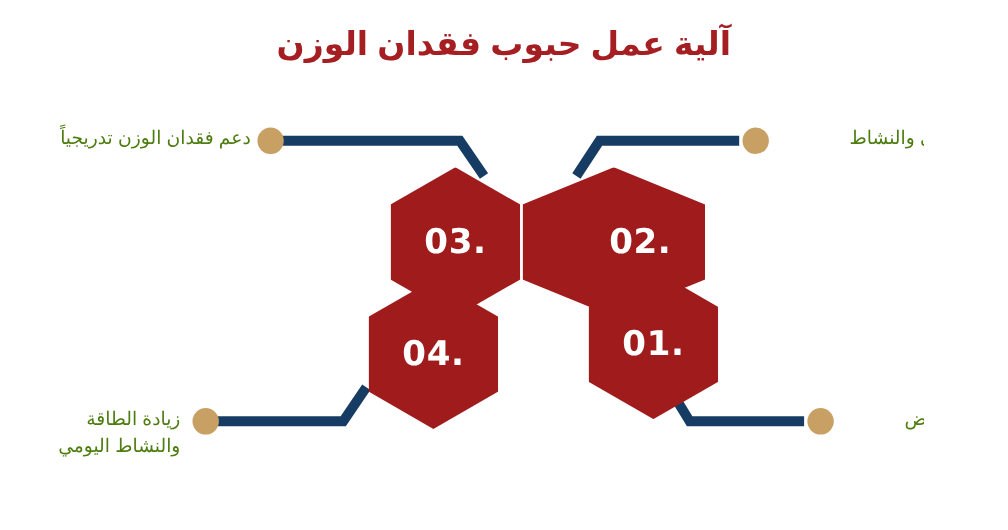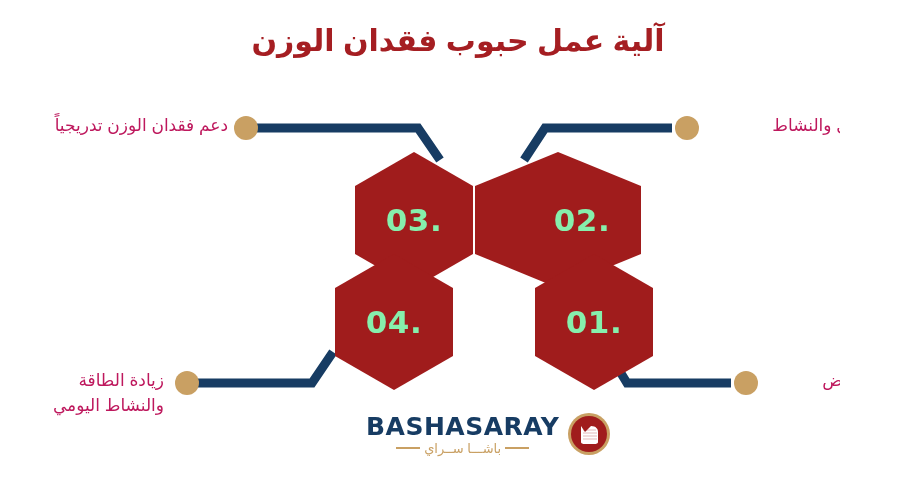--- a/index.html
+++ b/index.html
@@ -49,49 +49,49 @@
     width: 118px;
     height: 136px;
     background: #a01c1c;
     -webkit-clip-path: polygon(50% 0%, 100% 25%, 100% 75%, 50% 100%, 0% 75%, 0% 25%);
     clip-path: polygon(50% 0%, 100% 25%, 100% 75%, 50% 100%, 0% 75%, 0% 25%);
     display: flex;
     align-items: center;
     justify-content: center;
   }
   .hex .num {
-    color: #86efac;
+    color: #ffffff;
     font-size: 31px;
     font-weight: bold;
     letter-spacing: 0.5px;
     font-family: "DejaVu Sans", "Liberation Sans", sans-serif;
   }
   
   #hex-03 { left: 355px; top: 152px; }
   #hex-02 { left: 475px; top: 152px; padding-left: 48px; }
   #hex-04 { left: 295px; top: 254px; margin-left: 40px; }
-  #hex-01 { left: 535px; top: 254px; justify-content: center; }
+  #hex-01 { left: 535px; top: 245px; justify-content: center; }
 
   
   .dot {
     position: absolute;
     width: 24px;
     height: 24px;
     border-radius: 50%;
     background: #c9a063;
   }
   #dot-tl { left: 234px; top: 116px; }
   #dot-tr { left: 675px; top: 116px; }
   #dot-bl { left: 175px; top: 371px; }
   #dot-br { left: 734px; top: 371px; }
 
   
   .label {
     position: absolute;
-    color: #be185d;
+    color: #4d7c0f;
     font-size: 17px;
     direction: rtl;
     line-height: 1.45;
     white-space: pre-line;
   }
 
   #lbl-tl { left: 6px;   top: 114px; width: 222px; text-align: right; }
   #lbl-tr { left: 707px; top: 114px; width: 203px; text-align: right; }
   #lbl-bl { left: 6px;   top: 369px; width: 158px; text-align: right; }
   #lbl-br { left: 766px; top: 369px; width: 144px; text-align: right; }
@@ -176,31 +176,14 @@
   <div class="dot" id="dot-tr"></div>
   <div class="dot" id="dot-bl"></div>
   <div class="dot" id="dot-br"></div>
 
   <div class="label" id="lbl-tl">دعم فقدان الوزن تدريجياً</div>
   <div class="label" id="lbl-tr">التحكم في والنشاط</div>
   <div class="label" id="lbl-br">تسريع الأيض</div>
   <div class="label" id="lbl-bl">زيادة الطاقة
 والنشاط اليومي</div>
 
-  <div id="logo">
-    <div class="logo-words">
-      <span class="logo-latin">BASHASARAY</span>
-      <span class="logo-ar-row">
-        <span class="logo-rule"></span>
-        <span class="logo-ar">باشـــا ســراي</span>
-        <span class="logo-rule"></span>
-      </span>
-    </div>
-    <svg class="logo-mark" width="44" height="44" viewBox="0 0 44 44">
-      <circle cx="22" cy="22" r="21" fill="#c9a063"></circle>
-      <circle cx="22" cy="22" r="18" fill="#a01c1c"></circle>
-      <path d="M 14 14 L 24 14 C 29 14 31 17 31 20 L 31 30 C 31 31.5 29.5 32 27 32 L 18 32 C 15.5 32 14 31.5 14 30 Z" fill="#ffffff"></path>
-      <path d="M 16 18 L 29 18 M 16 21 L 30 21 M 16 24 L 30 24 M 16 27 L 30 27" stroke="#e4b9b9" stroke-width="1.1" fill="none"></path>
-      <path d="M 14 14 L 24 14 L 18 20 Z" fill="#a01c1c"></path>
-    </svg>
-  </div>
 
 </div>
 
 </body></html>

